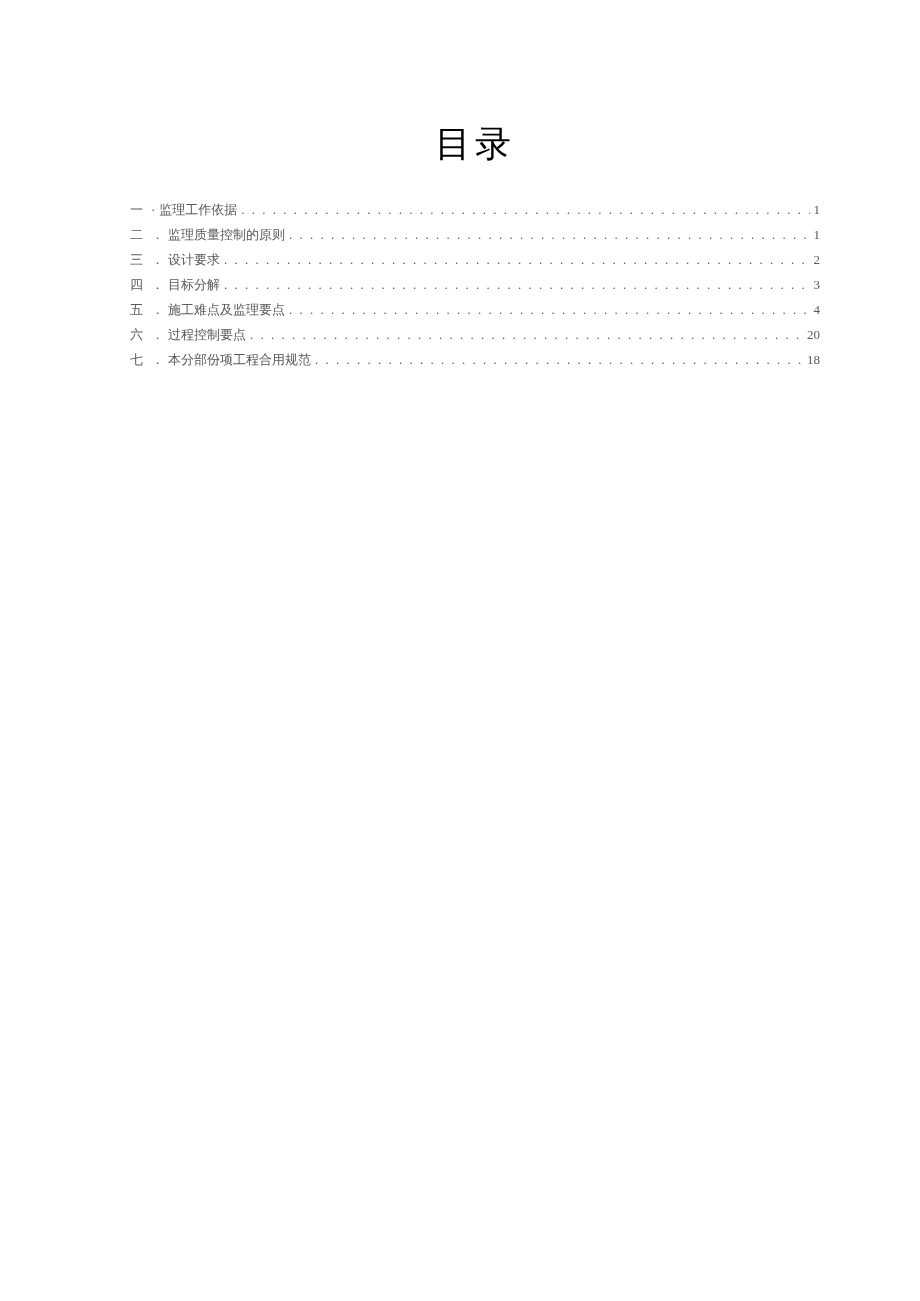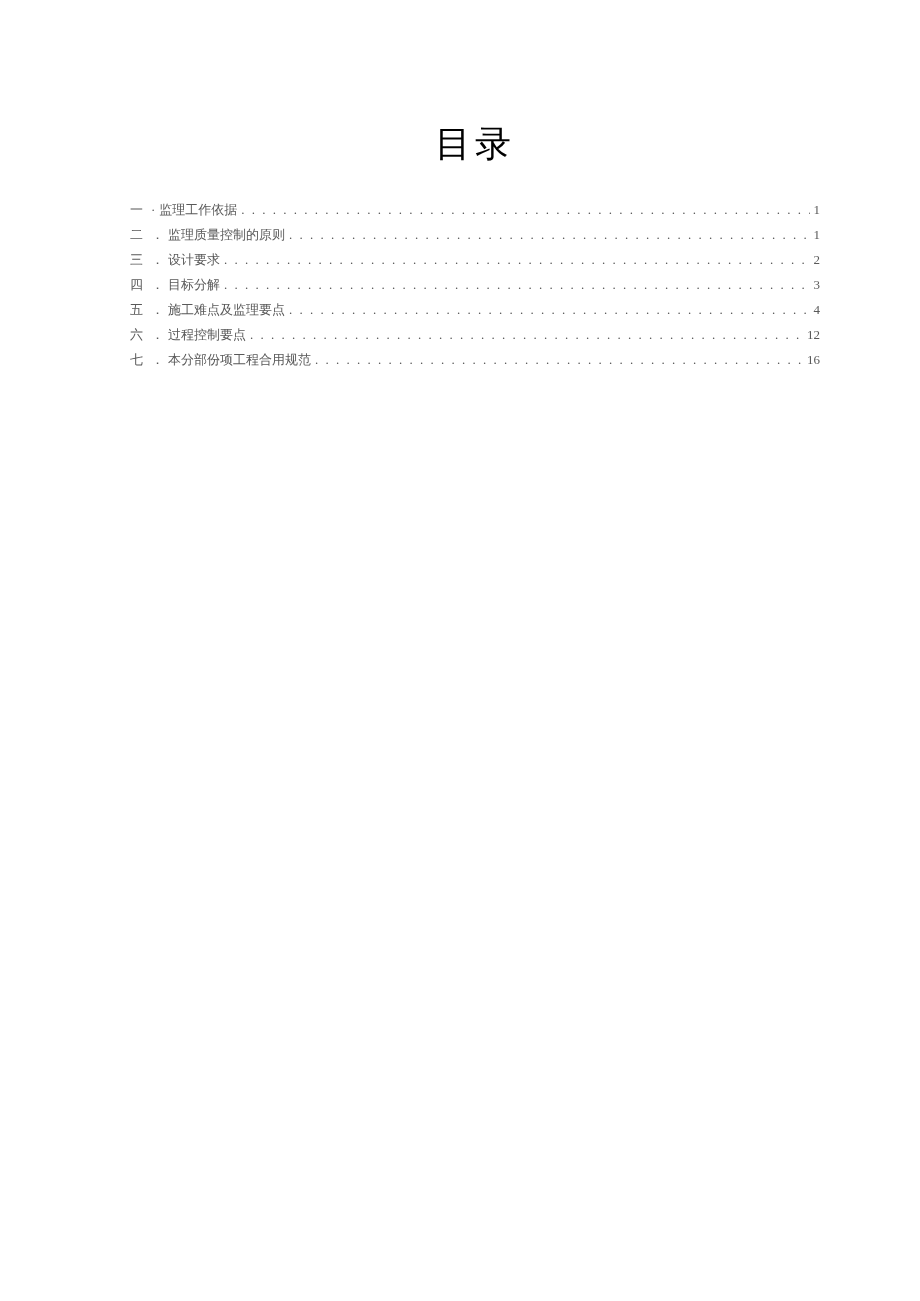--- a/index.html
+++ b/index.html
@@ -99,23 +99,23 @@
       <span class="toc-sep">．</span>
       <span class="toc-label">施工难点及监理要点</span>
       <span class="toc-dots"></span>
       <span class="toc-page">4</span>
     </li>
     <li class="toc-entry">
       <span class="toc-num">六</span>
       <span class="toc-sep">．</span>
       <span class="toc-label">过程控制要点</span>
       <span class="toc-dots"></span>
-      <span class="toc-page">12</span>
+      <span class="toc-page">20</span>
     </li>
     <li class="toc-entry">
       <span class="toc-num">七</span>
       <span class="toc-sep">．</span>
       <span class="toc-label">本分部份项工程合用规范</span>
       <span class="toc-dots"></span>
-      <span class="toc-page">16</span>
+      <span class="toc-page">18</span>
     </li>
   </ul>
 </div>
 
 </body></html>

